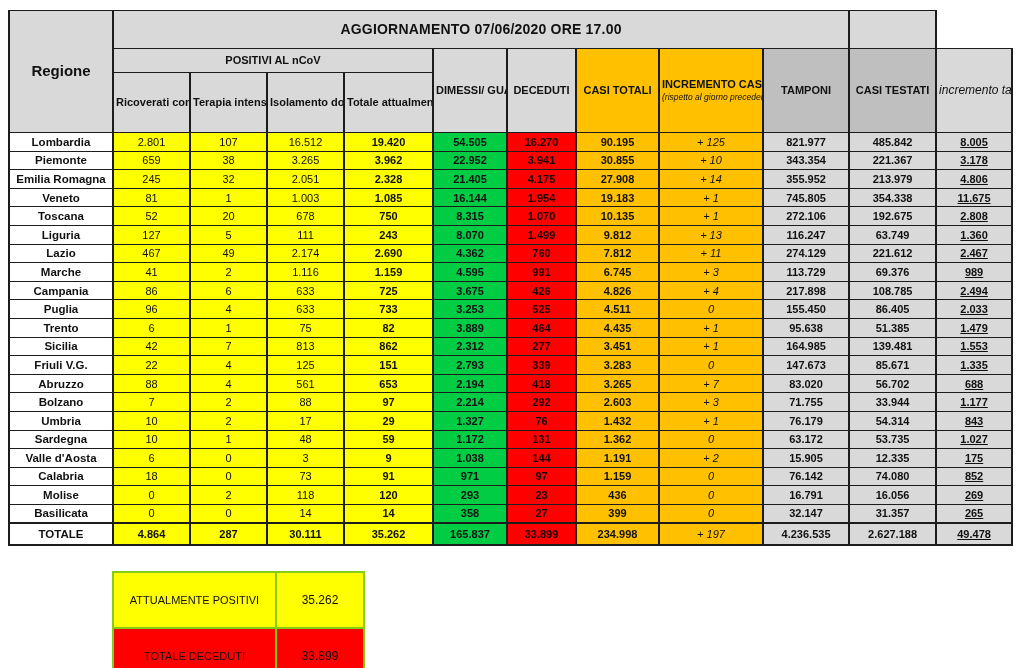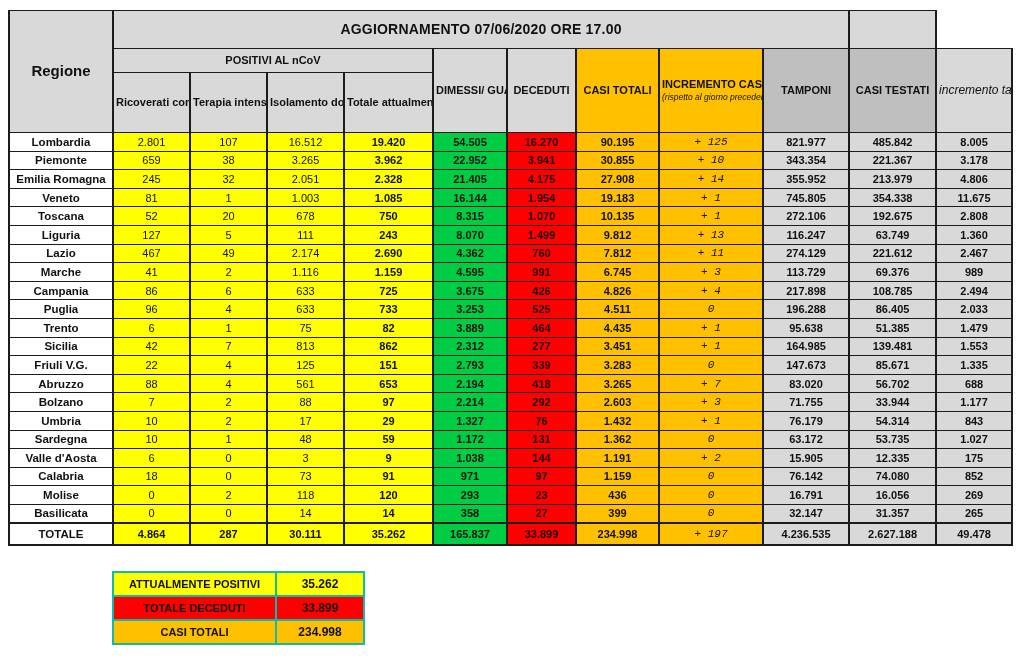--- a/index.html
+++ b/index.html
@@ -34,27 +34,27 @@
 
   tbody tr{height:18.6px;}
   tbody td{font-size:11px;}
   td.cell-region{background:#ffffff;font-weight:bold;font-size:11.5px;margin-top:24px;}
   .c-yellow{background:var(--yellow);}
   .c-green{background:var(--green);}
   .c-red{background:var(--red);color:#160000;}
   .c-orange{background:var(--orange);}
   .c-gray{background:var(--gray_cell);}
   .bold{font-weight:bold;}
-  .italic{font-style:italic;font-weight:normal;font-family:Liberation Mono, monospace;}
-  td.last-col{border-left-width:2px;border-right-width:1px;}
+  .italic{font-style:italic;font-weight:normal;}
+  td.last-col{border-left-width:2px;border-right-width:1px;text-decoration:underline;}
   tr.total td{font-weight:bold;border-top-width:2px;border-bottom-width:2px;height:20px;}
   tr.total td.italic{font-weight:normal;}
 
   table.legend{border-collapse:collapse;margin:25px 0 0 104px;table-layout:fixed;}
-  table.legend td{border:2px solid #14b8a6;text-align:center;font-weight:bold;height:22px;padding:0 4px;}
+  table.legend td{border:2px solid #84cc16;text-align:center;font-weight:normal;height:22px;padding:16px 4px;}
   td.legend-label{width:153px;font-size:11px;}
   td.legend-value{width:78px;font-size:12px;}
 </style>
 </head>
 <body>
 
 <div class="page">
 
   <table class="main">
     <colgroup>
@@ -227,21 +227,21 @@
         <tr>
           <td class="cell-region">Puglia</td>
           <td class="c-yellow">96</td>
           <td class="c-yellow">4</td>
           <td class="c-yellow">633</td>
           <td class="c-yellow bold">733</td>
           <td class="c-green bold">3.253</td>
           <td class="c-red bold">525</td>
           <td class="c-orange bold">4.511</td>
           <td class="c-orange italic">0</td>
-          <td class="c-gray bold">196.288</td>
+          <td class="c-gray bold">155.450</td>
           <td class="c-gray bold">86.405</td>
           <td class="c-gray bold last-col">2.033</td>
         </tr>
         <tr>
           <td class="cell-region">Trento</td>
           <td class="c-yellow">6</td>
           <td class="c-yellow">1</td>
           <td class="c-yellow">75</td>
           <td class="c-yellow bold">82</td>
           <td class="c-green bold">3.889</td>

